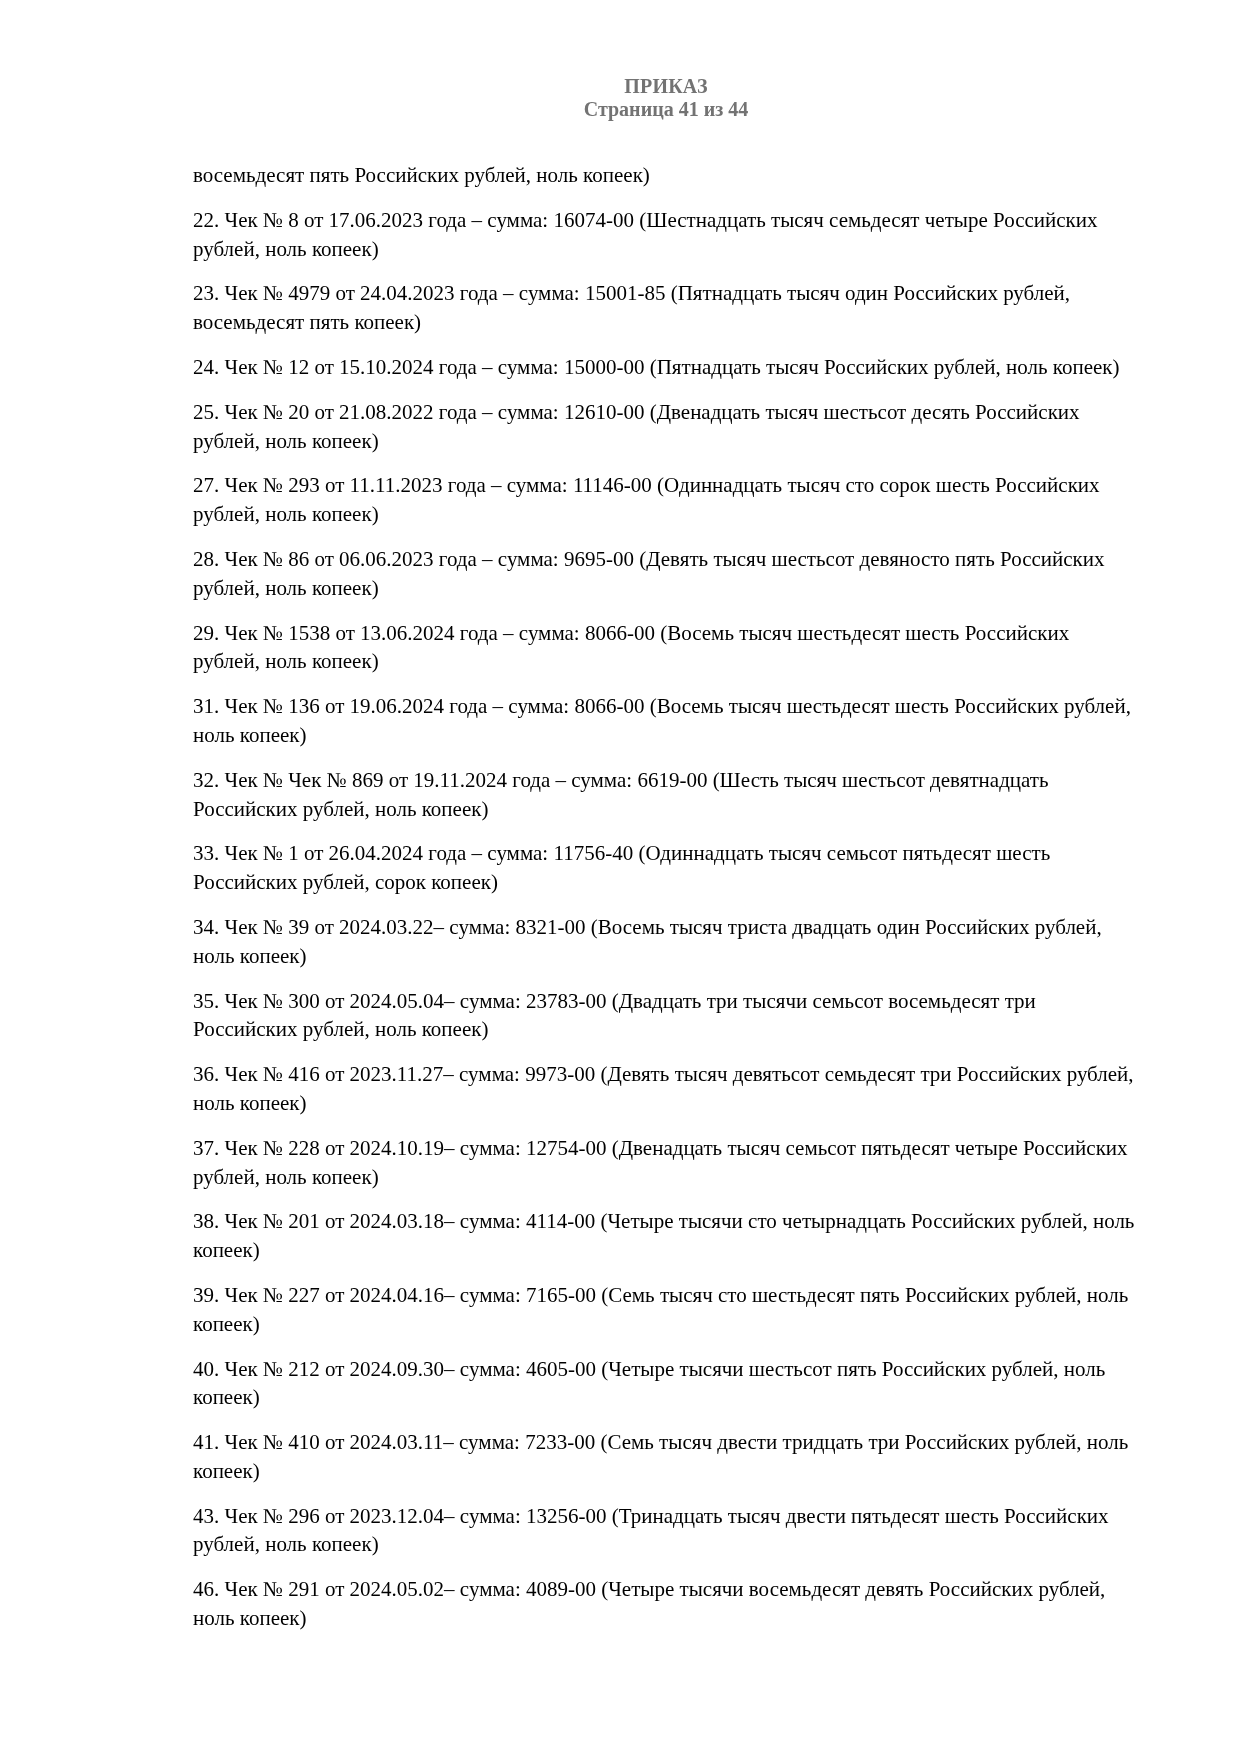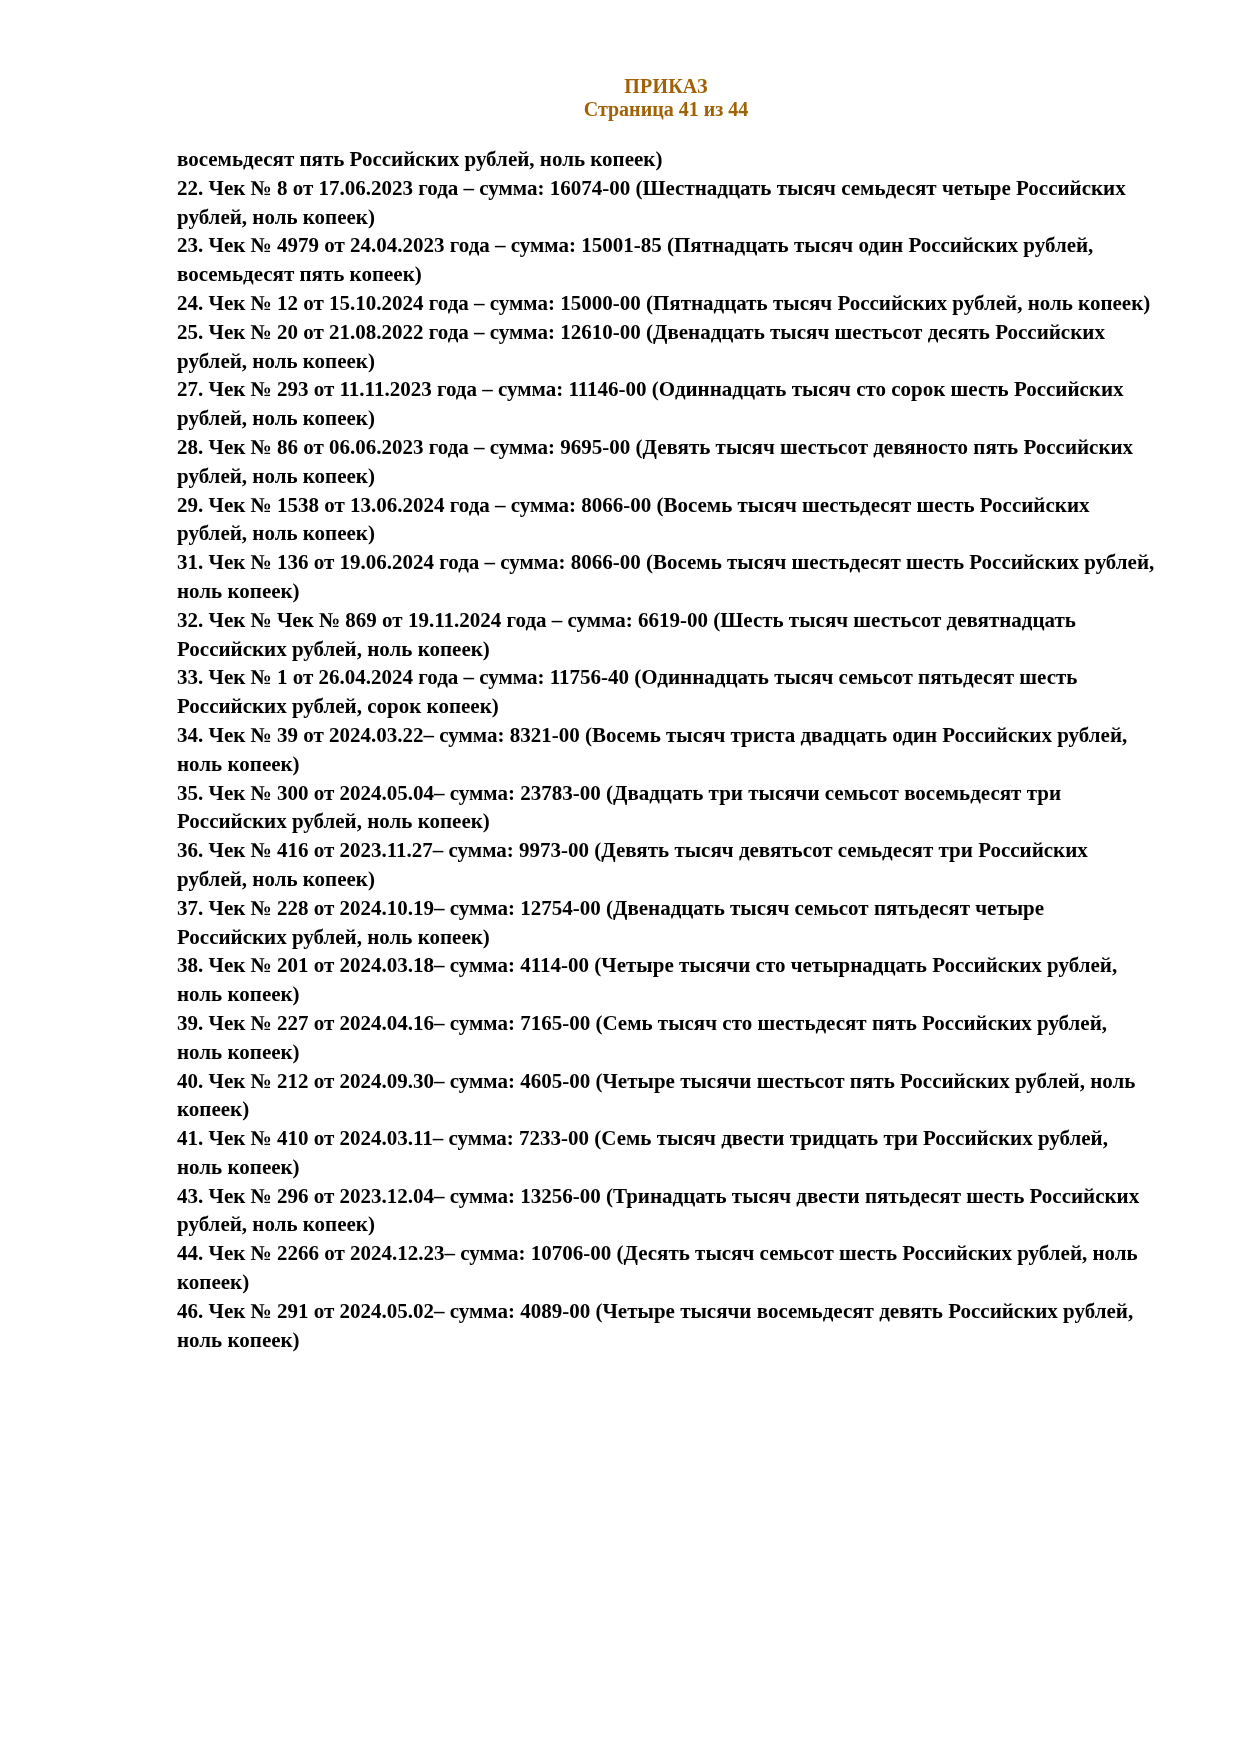--- a/index.html
+++ b/index.html
@@ -22,42 +22,41 @@
       height: 1755px;
       background: #ffffff;
       overflow: hidden;
     }
     .doc-header {
       position: absolute;
       left: 177px;
       top: 75px;
       width: 978px;
       text-align: center;
-      color: #a16207;
+      color: #737373;
       font-weight: 700;
       font-size: 20px;
       line-height: 23px;
     }
     .doc-title {
       letter-spacing: 0.2px;
     }
     .doc-body {
       position: absolute;
       left: 177px;
       top: 145px;
       width: 978px;
       font-size: 21px;
       line-height: 28.8px;
       text-align: left;
     }
     .doc-line {
-      margin: 0;
+      margin: 16px;
       padding: 0;
       word-spacing: normal;
-      font-weight: bold;
     }
   </style>
 </head>
 <body>
 
 <div class="page">
 
   <header class="doc-header">
     <div class="doc-title">ПРИКАЗ</div>
     <div class="doc-page-indicator">Страница 41 из 44</div>
@@ -101,20 +100,19 @@
 
         <p class="doc-line">39. Чек № 227 от 2024.04.16– сумма: 7165-00 (Семь тысяч сто шестьдесят пять Российских рублей, ноль копеек)</p>
 
         <p class="doc-line">40. Чек № 212 от 2024.09.30– сумма: 4605-00 (Четыре тысячи шестьсот пять Российских рублей, ноль копеек)</p>
 
         <p class="doc-line">41. Чек № 410 от 2024.03.11– сумма: 7233-00 (Семь тысяч двести тридцать три Российских рублей, ноль копеек)</p>
 
 
         <p class="doc-line">43. Чек № 296 от 2023.12.04– сумма: 13256-00 (Тринадцать тысяч двести пятьдесят шесть Российских рублей, ноль копеек)</p>
 
-        <p class="doc-line">44. Чек № 2266 от 2024.12.23– сумма: 10706-00 (Десять тысяч семьсот шесть Российских рублей, ноль копеек)</p>
 
 
         <p class="doc-line">46. Чек № 291 от 2024.05.02– сумма: 4089-00 (Четыре тысячи восемьдесят девять Российских рублей, ноль копеек)</p>
       </div>
   </main>
 
 </div>
 
 </body></html>

